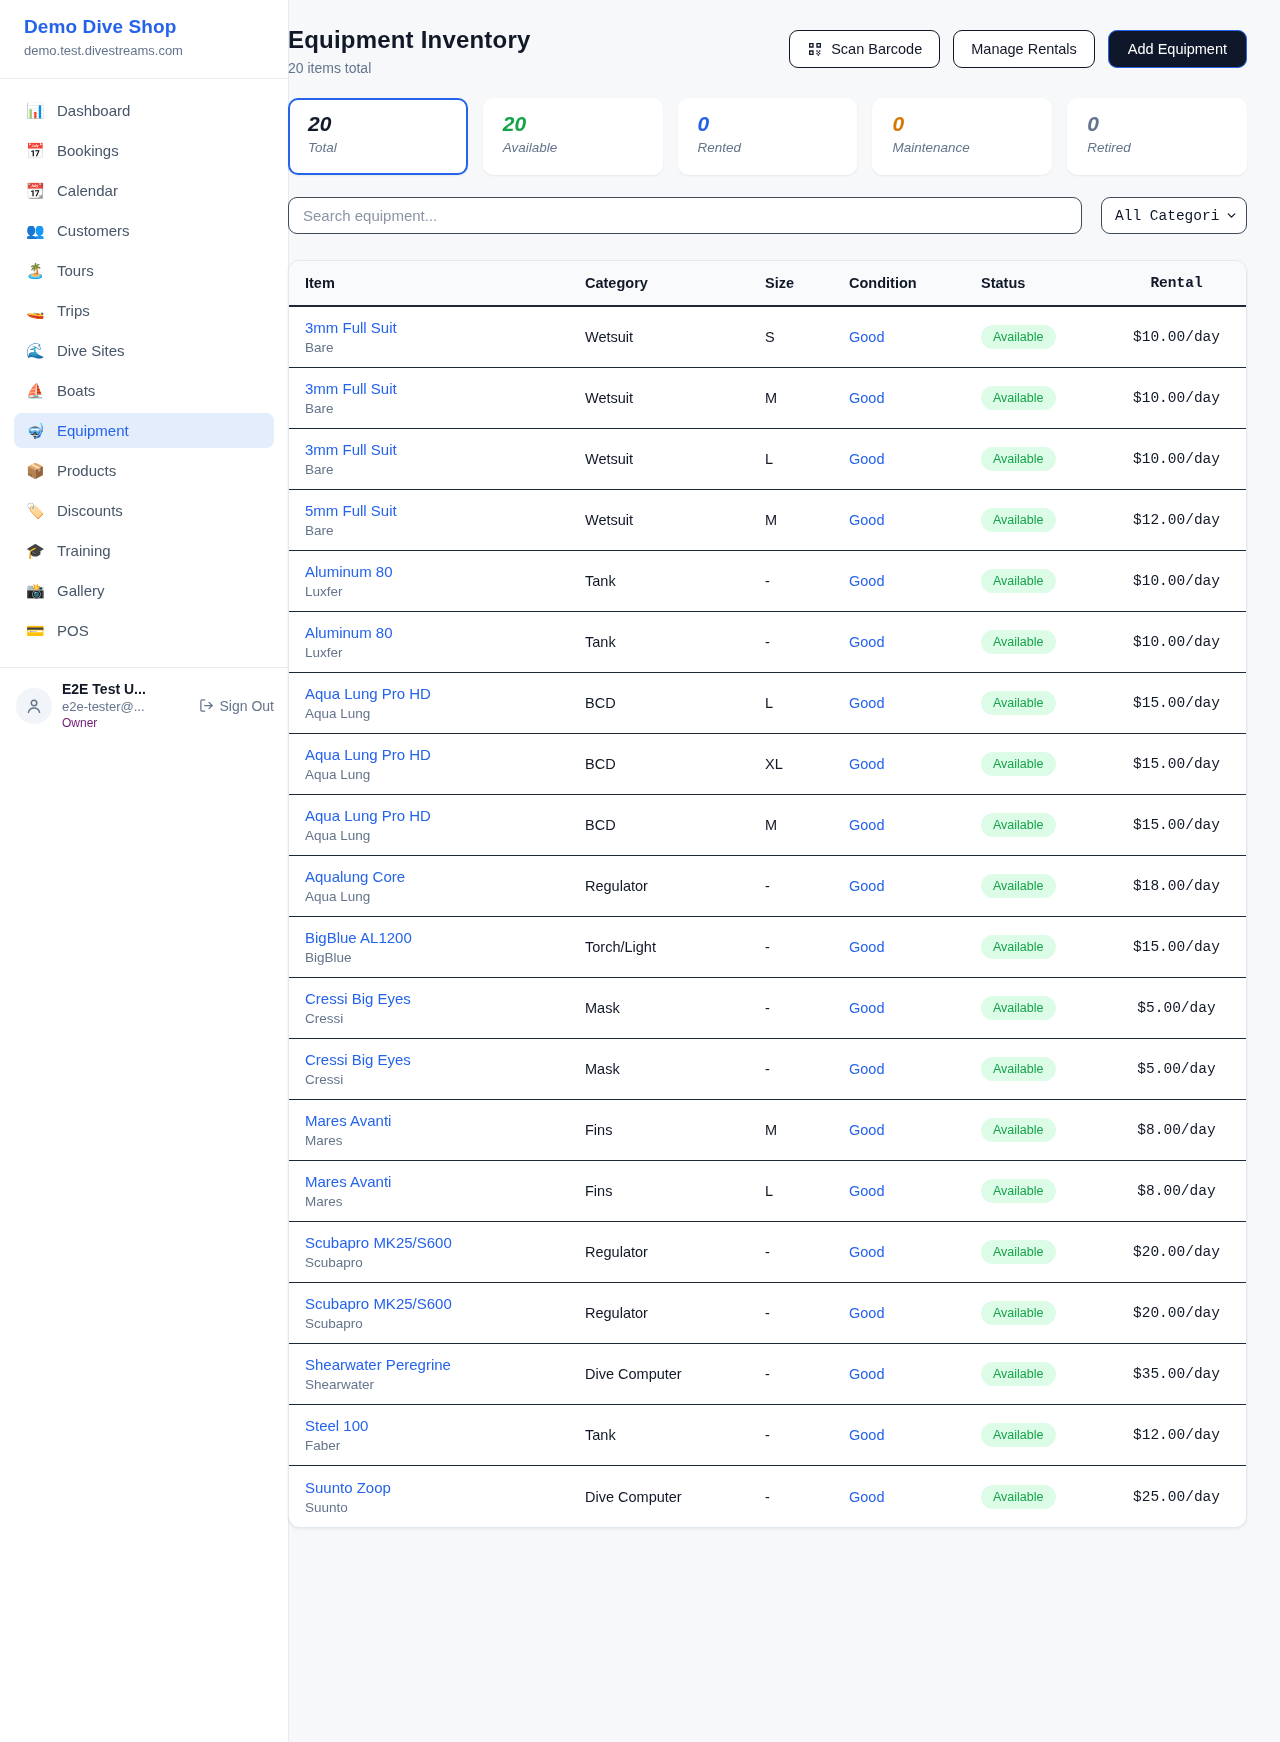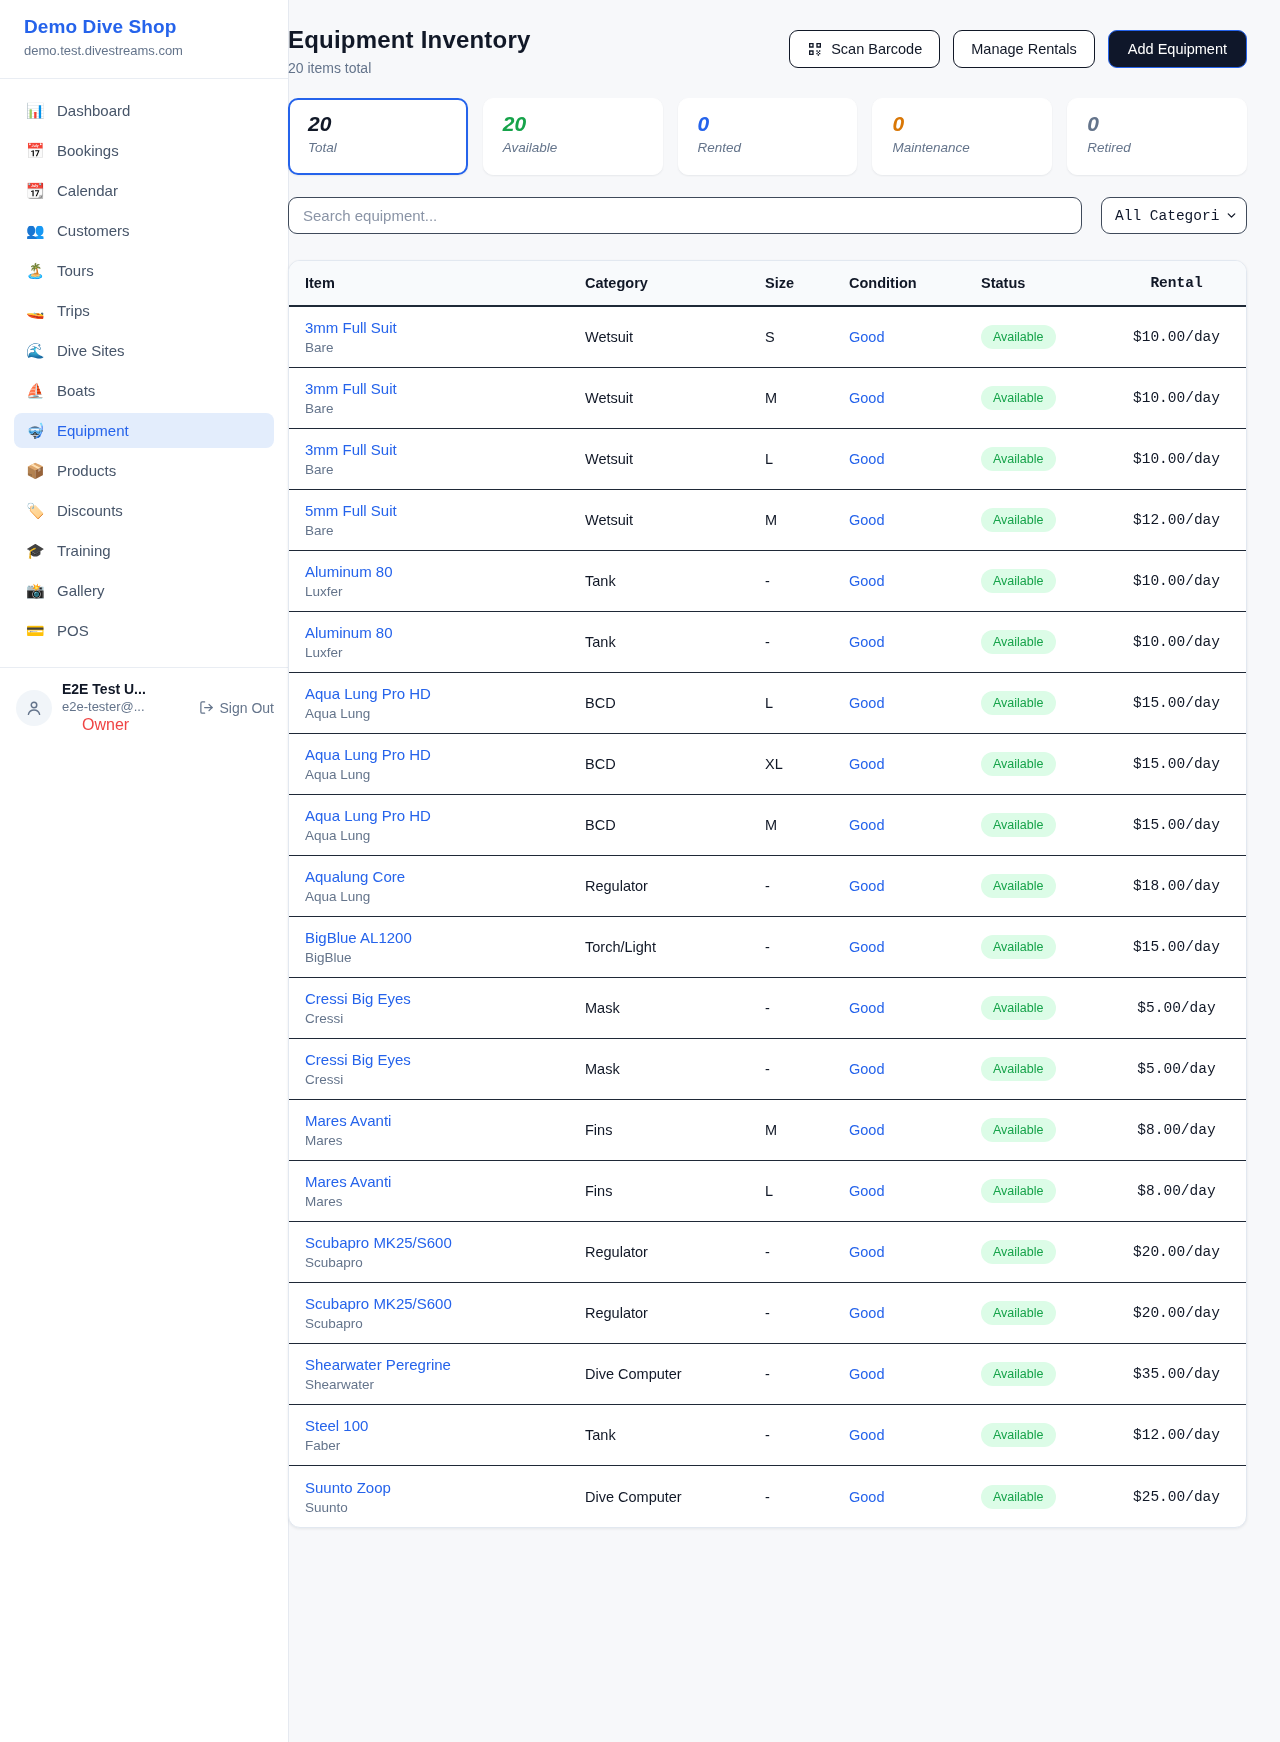--- a/index.html
+++ b/index.html
@@ -33,21 +33,21 @@
     padding:13px 14px 13px 16px; display:flex; align-items:center; gap:10px;
   }
   .avatar {
     width:36px; height:36px; border-radius:50%; background:#f1f5f9;
     display:flex; align-items:center; justify-content:center; flex:0 0 36px;
   }
   .avatar svg { width:20px; height:20px; }
   .user-meta { min-width:0; flex:1; }
   .user-name { font-size:14px; font-weight:bold; color:#111827; white-space:nowrap; }
   .user-email { font-size:13px; color:#64748b; margin-top:2px; white-space:nowrap; }
-  .user-role { font-size:16px; color:#ef4444; margin-top:2px;margin-left:20px; }
+  .user-role { font-size:12px; color:#701a75; margin-top:2px; }
   .signout {
     display:flex; align-items:center; gap:6px; color:#64748b; font-size:14px;
     background:none; border:none; cursor:pointer; font-family:inherit; white-space:nowrap;
   }
   .signout svg { width:15px; height:15px; }
   
   .main { position:absolute; left:253px; top:0; right:0; padding:26px 33px 0 35px; }
   .page-head { display:flex; justify-content:space-between; align-items:flex-start; }
   .page-title { font-size:24px; font-weight:bold; color:#111827; letter-spacing:.2px; }
   .page-sub { font-size:14px; color:#64748b; margin-top:6px; }

